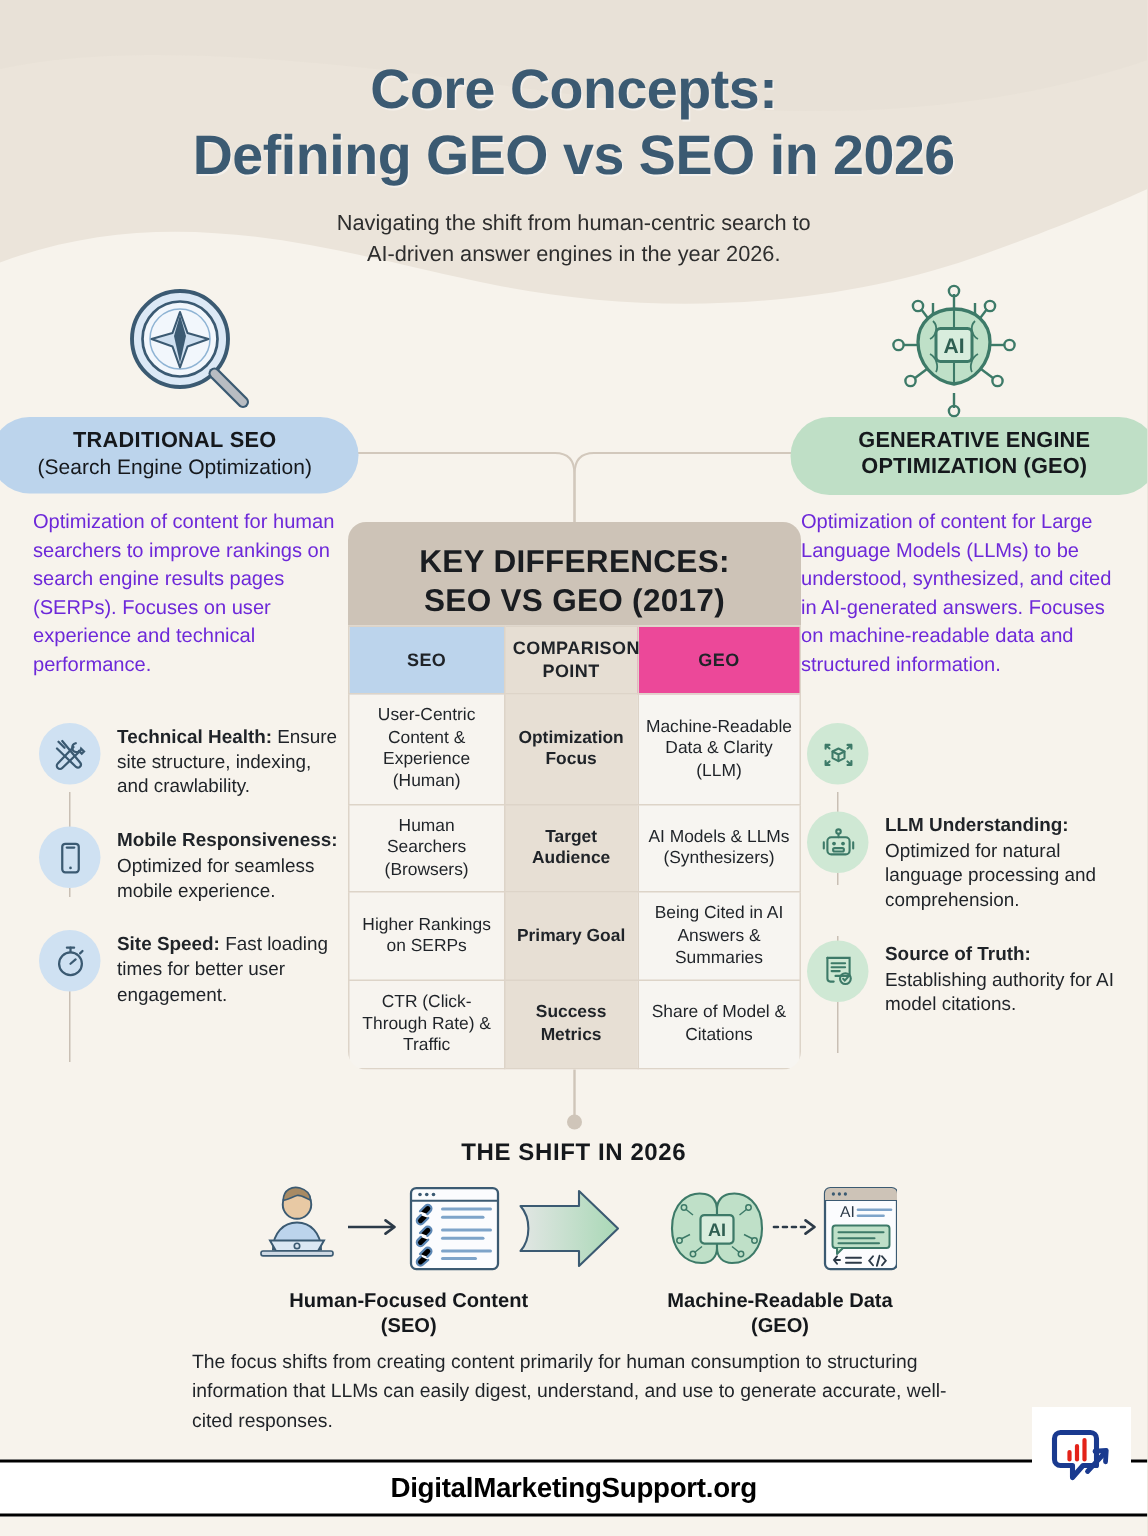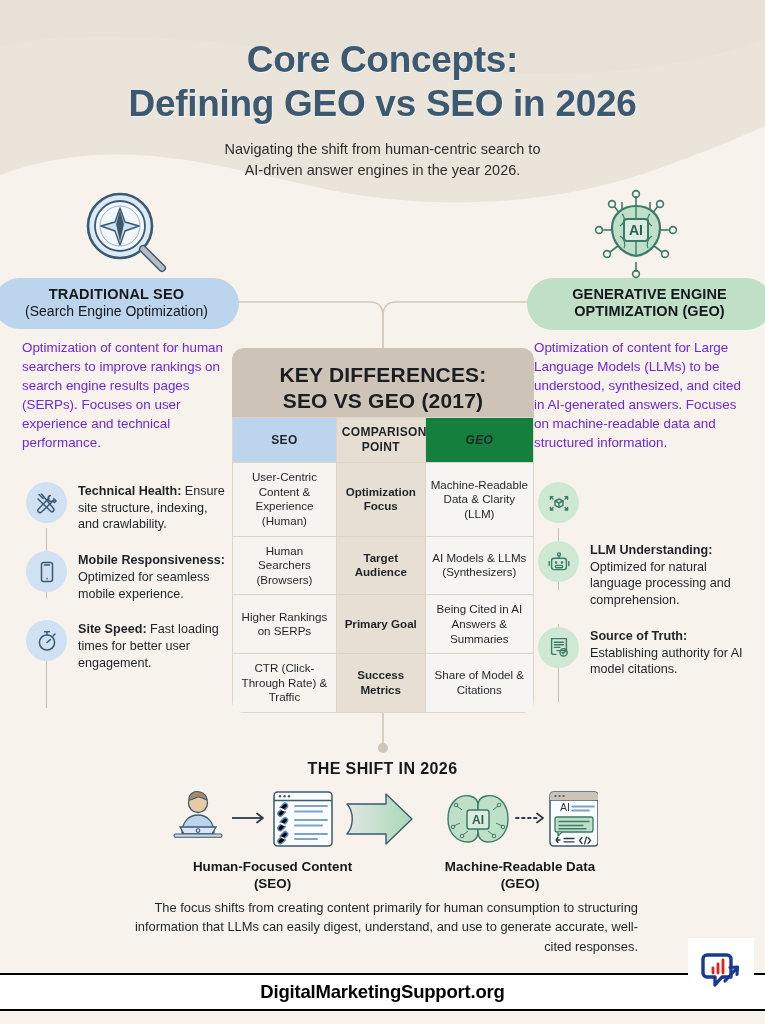--- a/index.html
+++ b/index.html
@@ -183,21 +183,21 @@
     line-height: 1.26;
     color: #1f2328;
   }
   table.kdt col.c1 { width: 34.5%; }
   table.kdt col.c2 { width: 29.5%; }
   table.kdt col.c3 { width: 36%; }
 
   table.kdt th { font-size: 12px; font-weight: bold; letter-spacing: .3px; }
   th.h-seo { background: #bcd4ec; }
   th.h-cmp { background: #e6ded3; margin-top: 28px; }
-  th.h-geo { background: #15803d; font-style: italic; }
+  th.h-geo { background: #ec4899; }
 
   td.col-seo { background: #f7f4ef; }
   td.col-cmp { background: #e7dfd4; font-weight: bold; }
   td.col-geo { background: #f7f5f1; }
 
   
   .shift-title {
     position: absolute;
     left: 0; top: 760px;
     width: 765px;
@@ -231,21 +231,21 @@
     color: #15181c;
     line-height: 1.3;
   }
   .sl-left  { left: 150px; width: 245px; }
   .sl-right { left: 400px; width: 240px; }
 
   .shift-caption {
     position: absolute;
     left: 128px; top: 898px;
     width: 510px;
-    text-align: right;
+    text-align: left;
     font-size: 12.9px;
     line-height: 1.5;
     color: #1f2328;
     z-index: 3;
   }
 
   
   .footer {
     position: absolute;
     left: 0; top: 973px;

